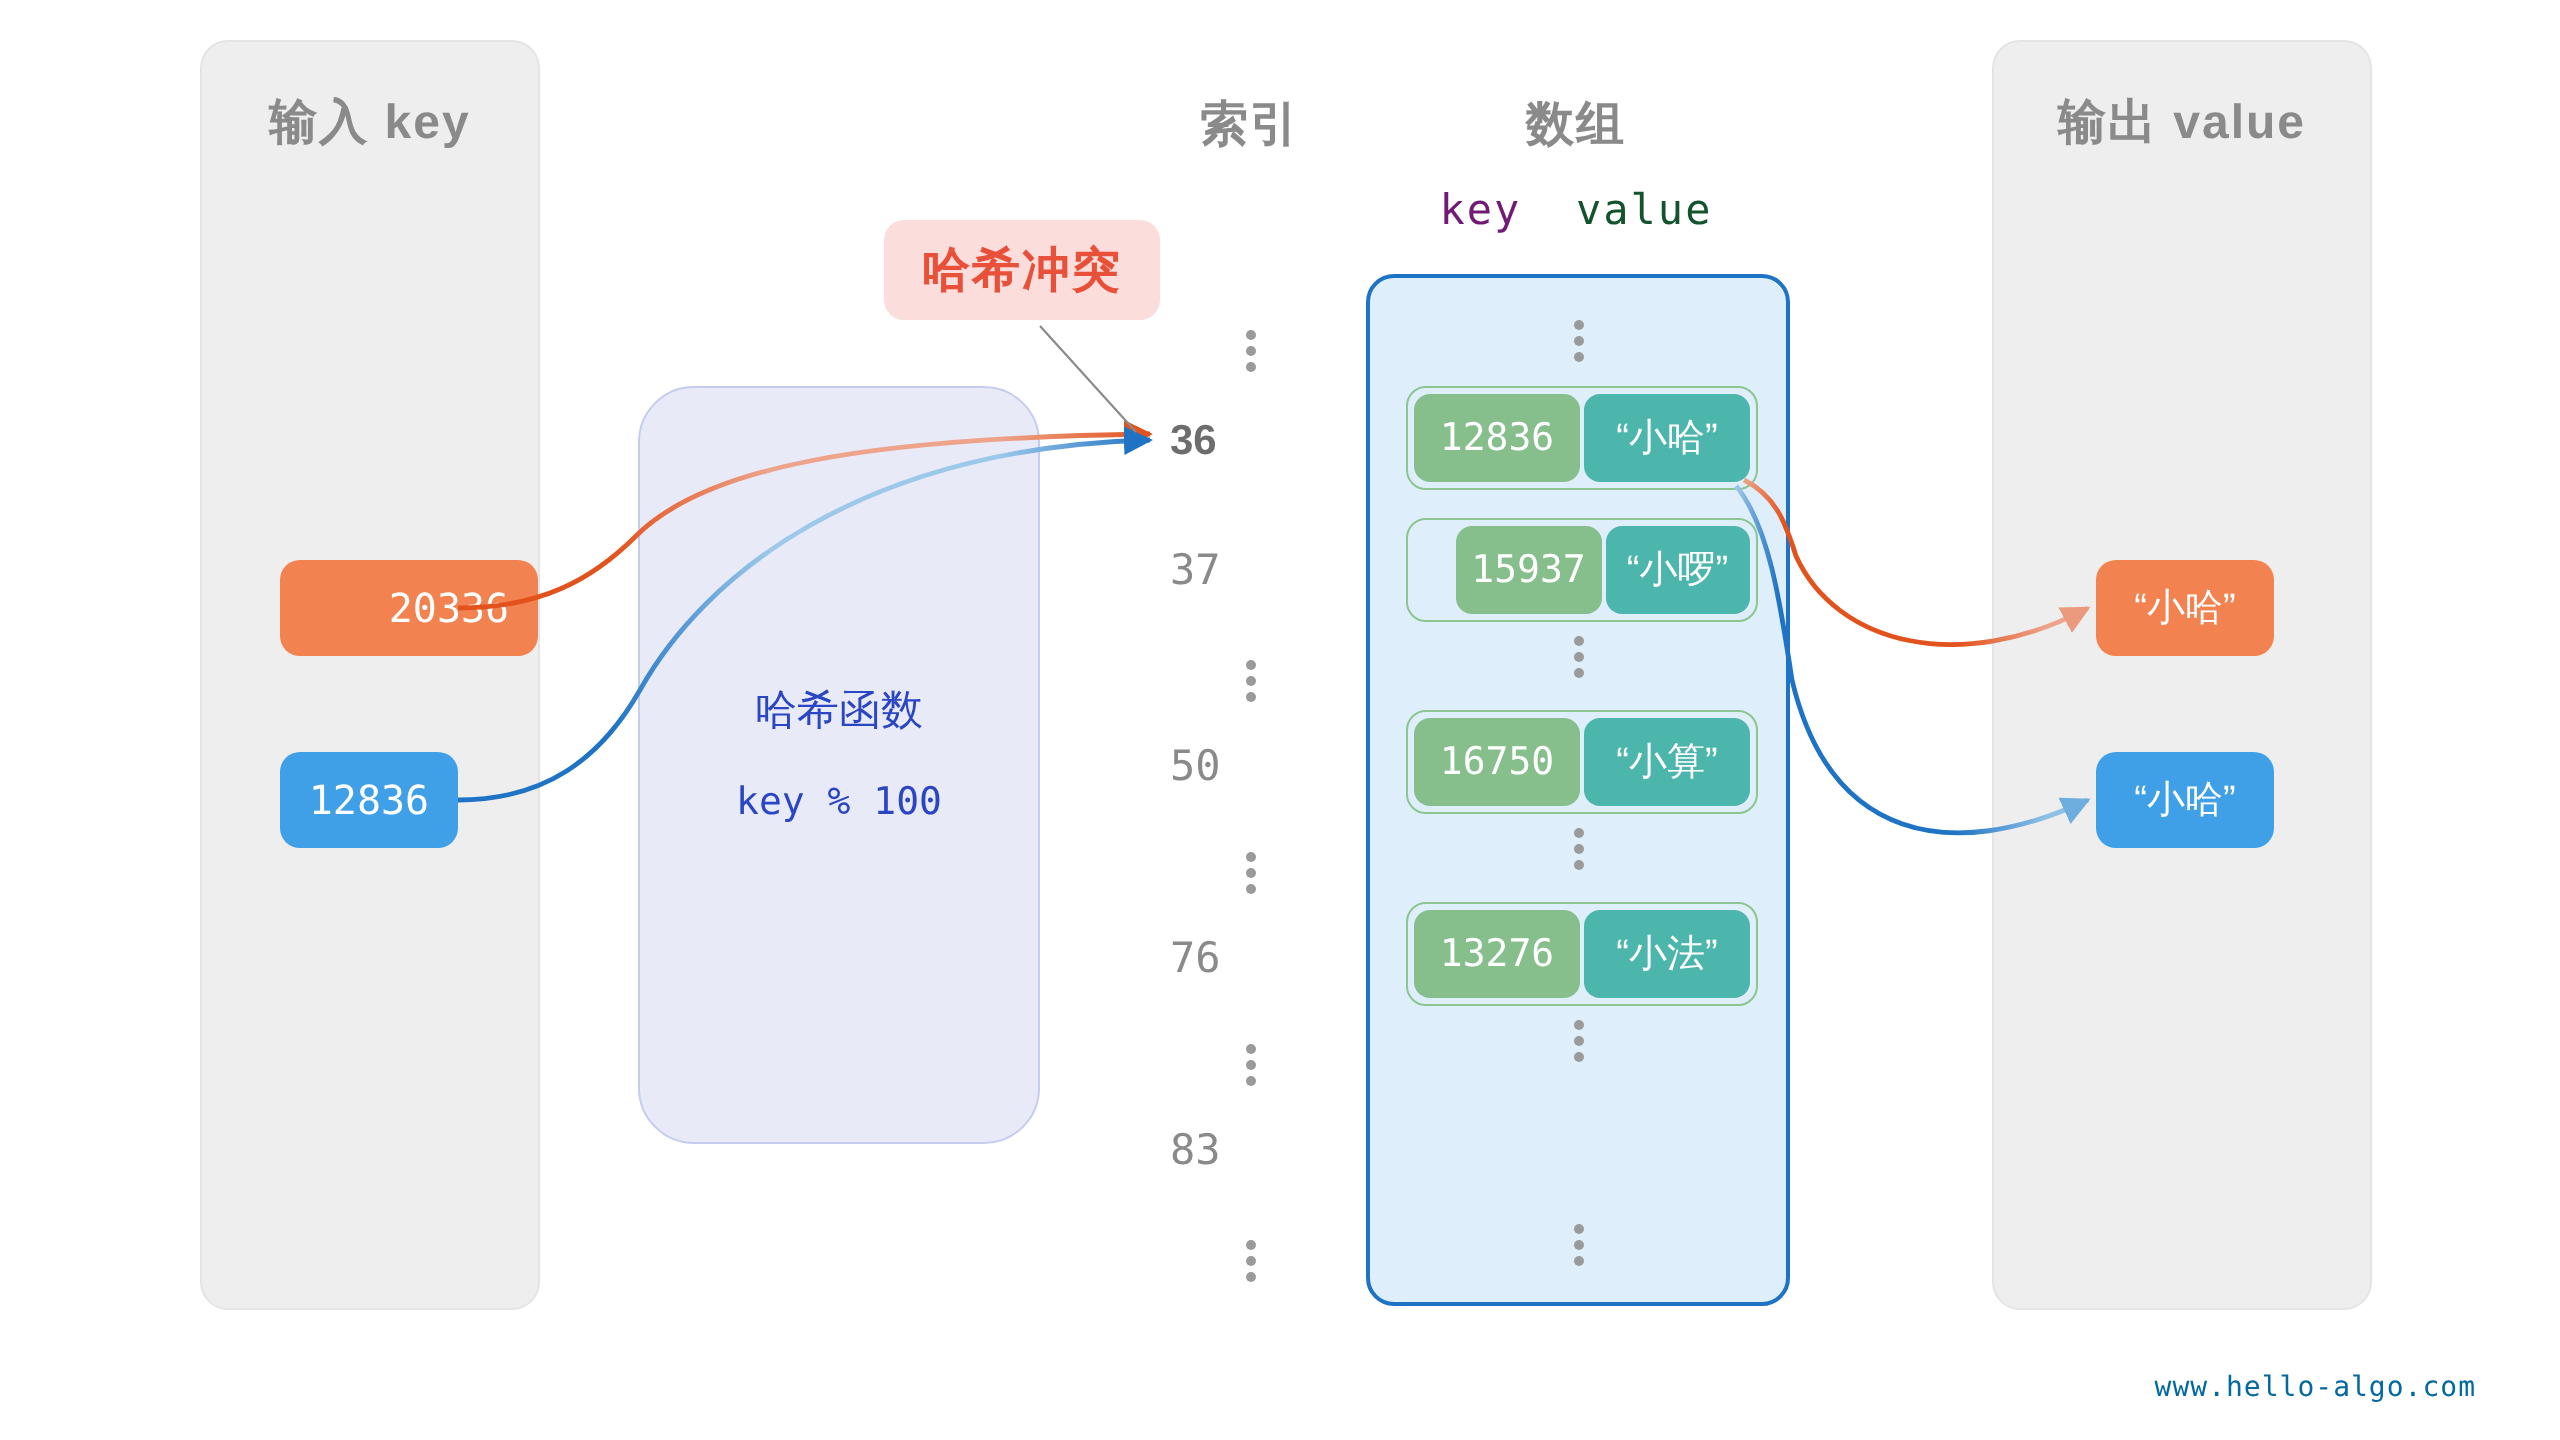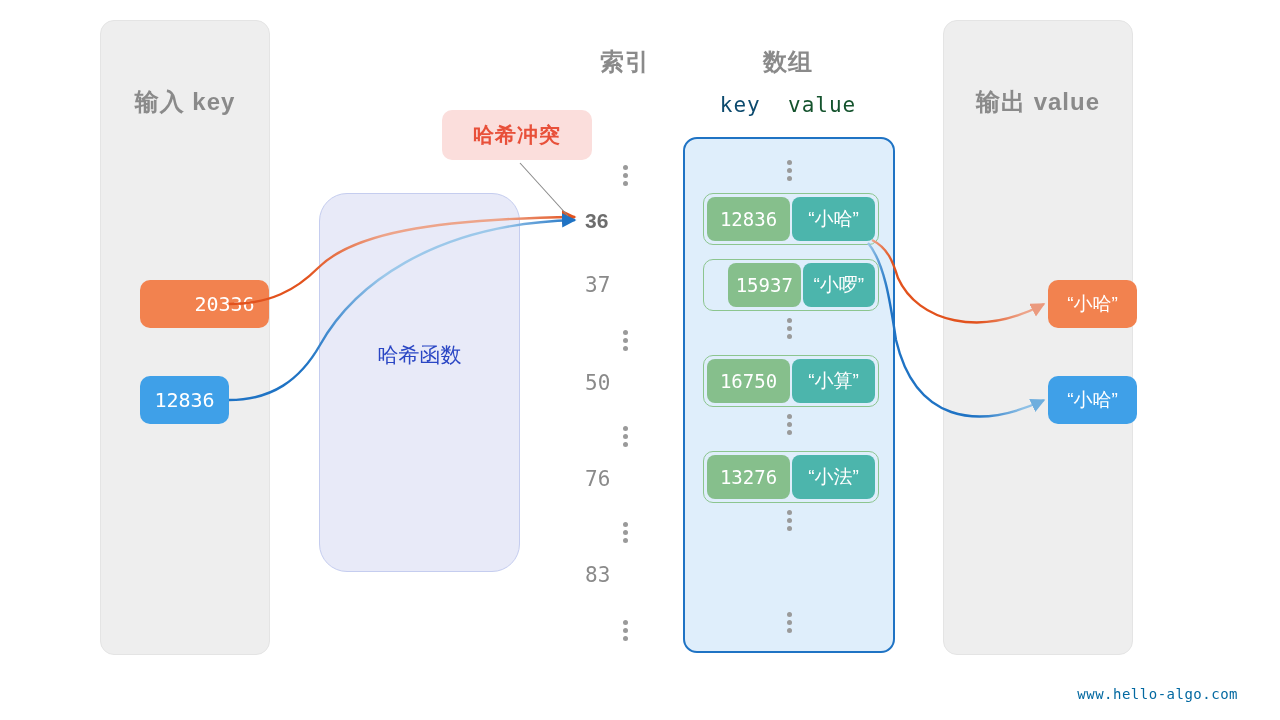--- a/index.html
+++ b/index.html
@@ -30,24 +30,23 @@
     position: absolute;
     top: 24px;
     left: 0;
     width: 100%;
     text-align: center;
     font-size: 24px;
     font-weight: bold;
     color: #8a8a8a;
     letter-spacing: 1px;
     white-space: nowrap;
-    margin-top: 41px;
   }
   #panel-input  { left: 100px;  top: 20px; width: 170px; height: 635px; }
-  #panel-output { left: 943px;  top: 20px; width: 190px; height: 635px; }
+  #panel-output { left: 996px;  top: 20px; width: 190px; height: 635px; }
 
   
   #hash-box {
     position: absolute;
     left: 319px;
     top: 193px;
     width: 201px;
     height: 379px;
     background: #e8eaf8;
     border: 1.5px solid #c5cdef;
@@ -74,28 +73,28 @@
     color: #2a46c4;
     font-family: "DejaVu Sans Mono", "Liberation Mono", monospace;
     white-space: nowrap;
   }
 
   
   #collision-badge {
     position: absolute;
     left: 442px;
     top: 110px;
-    width: 150px;
+    width: 138px;
     height: 50px;
     background: #fbdedc;
     border-radius: 10px;
     display: flex;
     align-items: center;
     justify-content: center;
-    font-size: 21px;
+    font-size: 24px;
     font-weight: bold;
     color: #e8503a;
     letter-spacing: 1px;
     box-sizing: border-box;
   }
 
   
   .col-head {
     position: absolute;
     font-size: 24px;
@@ -112,21 +111,21 @@
     position: absolute;
     left: 688px;
     top: 93px;
     width: 200px;
     text-align: center;
     font-family: "DejaVu Sans Mono", "Liberation Mono", monospace;
     font-size: 21px;
     letter-spacing: 1px;
     white-space: nowrap;
   }
-  #kv-head .k { color: #0c4a6e; text-align: center; }
+  #kv-head .k { color: #701a75; text-align: center; }
   #kv-head .v { color: #14532d; }
 
   
   #index-col {
     position: absolute;
     left: 585px;
     top: 140px;
     width: 80px;
     height: 510px;
   }
@@ -281,20 +280,21 @@
   <div id="panel-input" class="panel">
     <div class="panel-title">输入 key</div>
   </div>
 
   <div id="panel-output" class="panel">
     <div class="panel-title">输出 value</div>
   </div>
 
   <div id="hash-box">
     <div id="hash-name">哈希函数</div>
+    <div id="hash-expr">key % 100</div>
   </div>
 
   <div id="collision-badge">哈希冲突</div>
 
   <div id="head-index" class="col-head">索引</div>
   <div id="head-array" class="col-head">数组</div>
   <div id="kv-head">
     <span class="k">key</span>&nbsp;&nbsp;<span class="v">value</span>
   </div>
 

